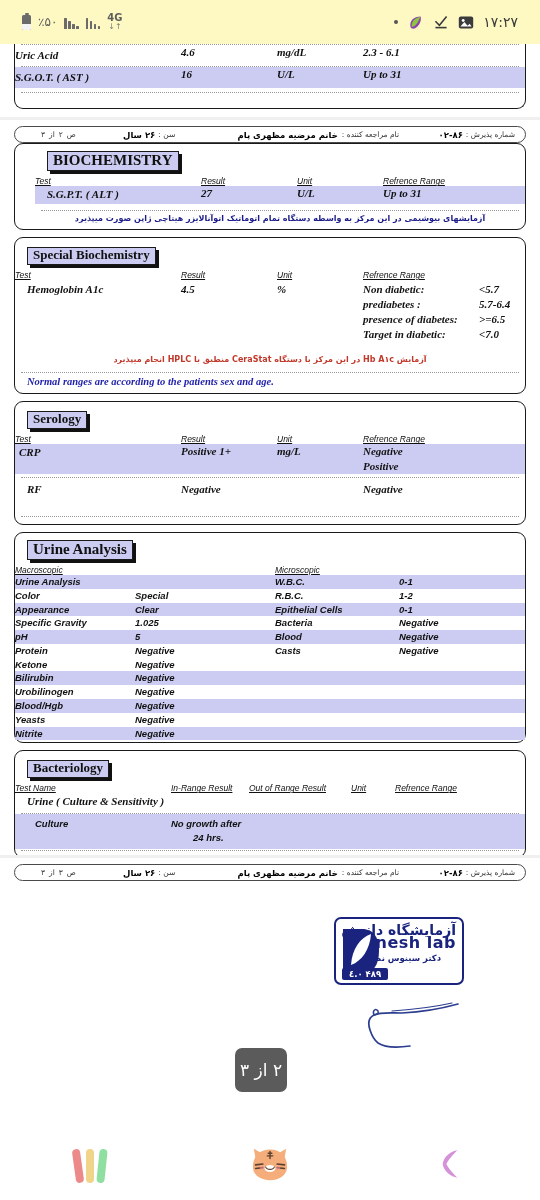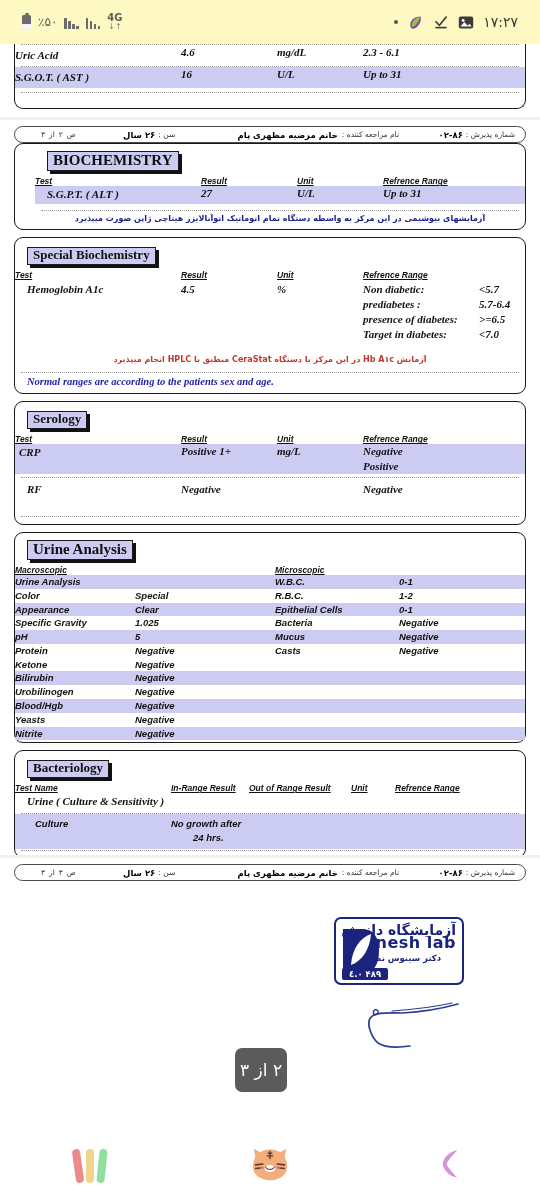--- a/index.html
+++ b/index.html
@@ -74,21 +74,21 @@
     font-family:"Liberation Serif", serif; font-weight:bold;
     color:#111; line-height:1.15;
     box-shadow:3px 3px 0 #111;
   }
   .sec-title.big { font-size:15px; }
   .sec-title.mid { font-size:13px; }
 
   .tbl { width:100%; border-collapse:collapse; }
   .tbl td, .tbl th { padding:0; vertical-align:top; }
   .col-head {
-    font-family:"Liberation Sans", sans-serif; font-style:italic; font-weight:bold;
+    font-family:"Liberation Sans", sans-serif; font-style:italic; font-weight:normal;
     font-size:8.5px; color:#111; text-decoration:underline; padding:2px 0 2px 0;
   }
   .row-txt {
     font-family:"Liberation Serif", serif; font-style:italic; font-weight:bold;
     font-size:11px; color:#111; line-height:1.35;
   }
   .row-sans {
     font-family:"Liberation Sans", sans-serif; font-style:italic; font-weight:bold;
     font-size:9.5px; color:#111; line-height:1.45;
   }
@@ -306,21 +306,21 @@
               </div>
               <div style="display:flex;">
                 <span class="row-txt" style="width:116px;">prediabetes :</span>
                 <span class="row-txt">5.7-6.4</span>
               </div>
               <div style="display:flex;">
                 <span class="row-txt" style="width:116px;">presence of diabetes:</span>
                 <span class="row-txt">&gt;=6.5</span>
               </div>
               <div style="display:flex;">
-                <span class="row-txt" style="width:116px;">Target in diabetes:</span>
+                <span class="row-txt" style="width:116px;">Target in diabetic:</span>
                 <span class="row-txt">&lt;7.0</span>
               </div>
             </td>
           </tr>
         </tbody>
       </table>
       <div class="note-red" style="padding-top:14px;">آزمایش Hb A۱c در این مرکز با دستگاه CeraStat منطبق با HPLC انجام میپذیرد</div>
       <div class="dotted-rule" style="margin:4px 6px 0 6px;"></div>
       <div class="note-blue-en">Normal ranges are according to the patients sex and age.</div>
     </div>
@@ -400,21 +400,21 @@
           </tr>
           <tr>
             <td class="row-sans pad-l2">Specific Gravity</td>
             <td class="row-sans">1.025</td>
             <td class="row-sans">Bacteria</td>
             <td class="row-sans">Negative</td>
           </tr>
           <tr class="hl">
             <td class="row-sans pad-l2">pH</td>
             <td class="row-sans">5</td>
-            <td class="row-sans">Mucus</td>
+            <td class="row-sans">Blood</td>
             <td class="row-sans">Negative</td>
           </tr>
           <tr>
             <td class="row-sans pad-l2">Protein</td>
             <td class="row-sans">Negative</td>
             <td class="row-sans">Casts</td>
             <td class="row-sans">Negative</td>
           </tr>
           <tr>
             <td class="row-sans pad-l2">Ketone</td>

